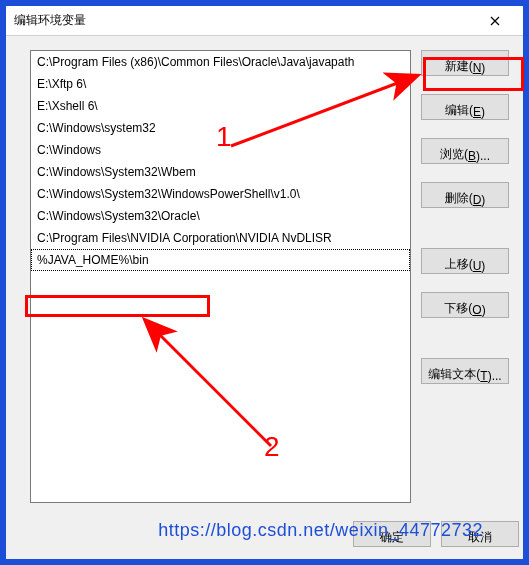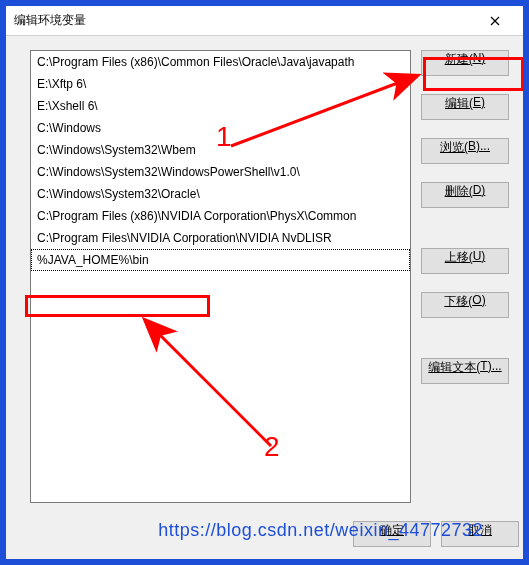--- a/index.html
+++ b/index.html
@@ -8,21 +8,21 @@
   .titlebar { height: 30px; background: #fff; border-bottom: 1px solid #d0d0d0; display: flex; align-items: center; padding: 0 8px; }
   .titlebar .title { flex: 1; font-size: 12px; color: #000; }
   .titlebar .close { width: 40px; height: 28px; display: flex; align-items: center; justify-content: center; cursor: default; }
   .titlebar .close svg { width: 10px; height: 10px; }
   .content { position: absolute; top: 30px; left: 0; right: 0; bottom: 0; padding: 14px 14px 12px 14px; }
   .main-row { display: flex; gap: 10px; height: calc(100% - 44px); margin-left: 10px; }
   .listbox { flex: 1; background: #fff; border: 1px solid #7a7a7a; overflow: hidden; font-size: 12px; }
   .list-item { padding: 3px 6px; color: #000; line-height: 16px; white-space: nowrap; overflow: hidden; text-overflow: clip; }
   .list-item.editing { outline: 1px dotted #000; outline-offset: -1px; }
   .buttons-col { width: 88px; display: flex; flex-direction: column; gap: 6px; }
-  .btn { height: 26px; width: 100%; background: #e1e1e1; border: 1px solid #adadad; font-size: 12px; font-family: inherit; cursor: default; display: flex; align-items: flex-start; justify-content: center; text-decoration: underline; }
+  .btn { height: 26px; width: 100%; background: #e1e1e1; border: 1px solid #adadad; font-size: 12px; font-family: inherit; cursor: default; display: flex; align-items: flex-end; justify-content: center; }
   .btn u { text-decoration: underline; }
   .spacer-lg { height: 28px; }
   .footer { position: absolute; bottom: 12px; right: 4px; display: flex; gap: 10px; }
   .footer .btn { width: 78px; }
   .highlight-new { position: absolute; border: 3px solid #ff0000; pointer-events: none; }
   .highlight-new.b1 { top: 51px; left: 417px; width: 101px; height: 34px; }
   .highlight-new.b2 { top: 289px; left: 19px; width: 185px; height: 22px; }
   .arrow { position: absolute; pointer-events: none; }
   .ann-num { position: absolute; color: #ff0000; font-size: 28px; font-weight: 400; pointer-events: none; font-family: Arial, sans-serif; }
   .watermark { position: absolute; bottom: 18px; right: 40px; color: #1d4ed8; font-size: 18px; pointer-events: none; letter-spacing: 0.5px; }
@@ -39,25 +39,25 @@
         </svg>
     </div>
   </div>
 
   <div class="content">
     <div class="main-row">
       <div class="listbox">
         <div class="list-item">C:\Program Files (x86)\Common Files\Oracle\Java\javapath</div>
         <div class="list-item">E:\Xftp 6\</div>
         <div class="list-item">E:\Xshell 6\</div>
+        <div class="list-item">C:\Windows\system32</div>
         <div class="list-item">C:\Windows</div>
         <div class="list-item">C:\Windows\System32\Wbem</div>
         <div class="list-item">C:\Windows\System32\WindowsPowerShell\v1.0\</div>
         <div class="list-item">C:\Windows\System32\Oracle\</div>
-        <div class="list-item">C:\Program Files (x86)\NVIDIA Corporation\PhysX\Common</div>
         <div class="list-item">C:\Program Files\NVIDIA Corporation\NVIDIA NvDLISR</div>
         <div class="list-item editing">%JAVA_HOME%\bin</div>
       </div>
       <div class="buttons-col">
         <button class="btn">新建(<u>N</u>)</button>
         <div style="height:6px"></div>
         <button class="btn">编辑(<u>E</u>)</button>
         <div style="height:6px"></div>
         <button class="btn">浏览(<u>B</u>)...</button>
         <div style="height:6px"></div>

